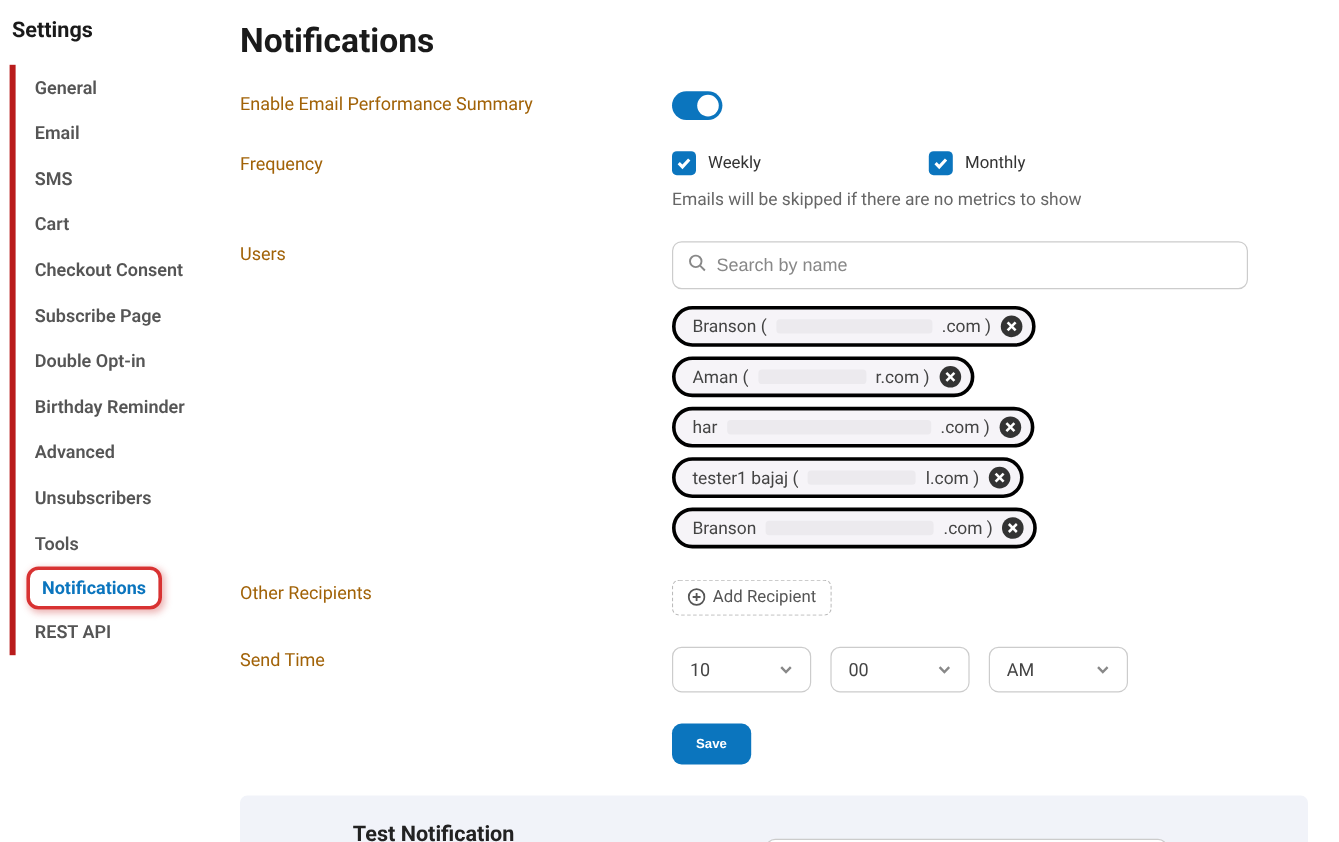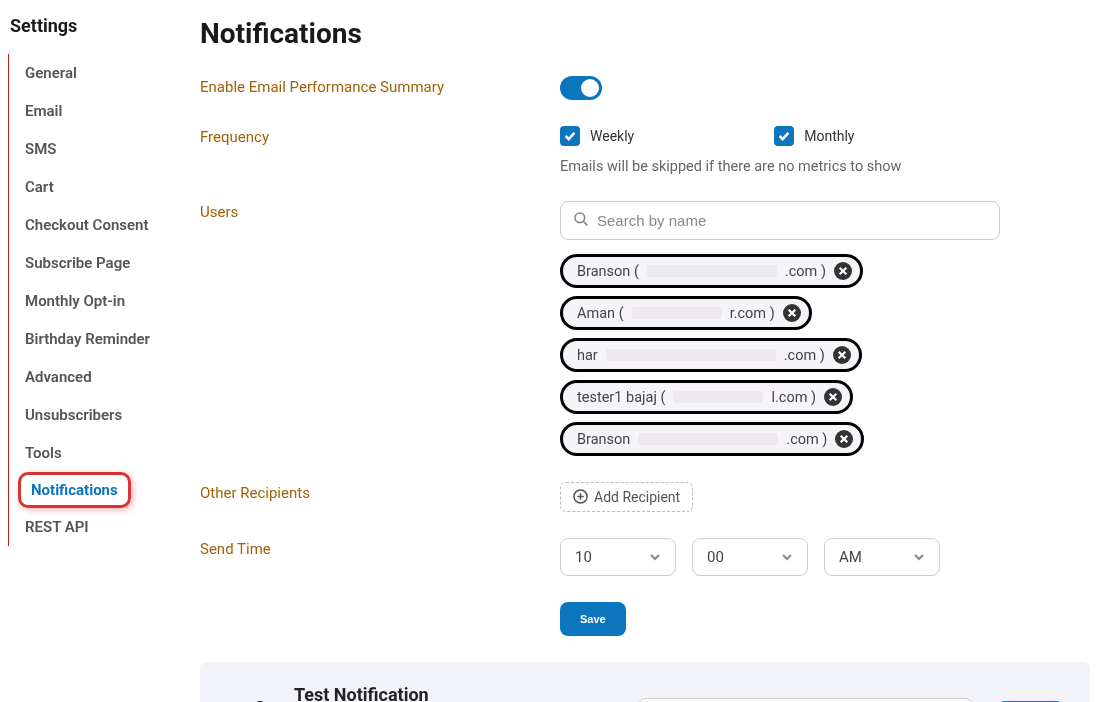--- a/index.html
+++ b/index.html
@@ -17,21 +17,21 @@
       padding: 15px 0 0 8px;
     }
     .sidebar-title {
       font-weight: 700;
       font-size: 18px;
       color: #1a1a1a;
       margin-bottom: 18px;
       padding-left: 2px;
     }
     .sidebar-list {
-      border-left: 1px solid #b91c1c;
+      border-left: 5px solid #b91c1c;
       padding-left: 12px;
     }
     .sidebar-item {
       padding: 10px 4px 10px 4px;
       color: #555;
       font-size: 15px;
       font-weight: 600;
       cursor: pointer;
       display: inline-block;
     }
@@ -95,21 +95,21 @@
       color: #666;
       font-size: 14.5px;
       margin-top: 12px;
     }
     .search-wrap {
       border: 1px solid #ccc;
       border-radius: 8px;
       padding: 9px 12px;
       display: flex; align-items: center;
       gap: 8px;
-      width: 440px;
+      width: 480px;
     }
     .search-wrap input {
       border: none; outline: none;
       font-size: 15px;
       width: 100%;
       color: #333;
     }
     .search-wrap input::placeholder { color: #888; }
     .search-icon svg { width: 16px; height: 16px; stroke: #888; fill: none; stroke-width: 2; }
     .chip-area {
@@ -211,21 +211,21 @@
 
 <div class="sidebar">
   <div class="sidebar-title">Settings</div>
   <div class="sidebar-list">
     <div class="sidebar-item">General</div><br>
     <div class="sidebar-item">Email</div><br>
     <div class="sidebar-item">SMS</div><br>
     <div class="sidebar-item">Cart</div><br>
     <div class="sidebar-item">Checkout Consent</div><br>
     <div class="sidebar-item">Subscribe Page</div><br>
-    <div class="sidebar-item">Monthly Opt-in</div><br>
+    <div class="sidebar-item">Double Opt-in</div><br>
     <div class="sidebar-item">Birthday Reminder</div><br>
     <div class="sidebar-item">Advanced</div><br>
     <div class="sidebar-item">Unsubscribers</div><br>
     <div class="sidebar-item">Tools</div><br>
     <div class="sidebar-item active">Notifications</div><br>
     <div class="sidebar-item">REST API</div>
   </div>
 </div>
 
 <div class="main">

